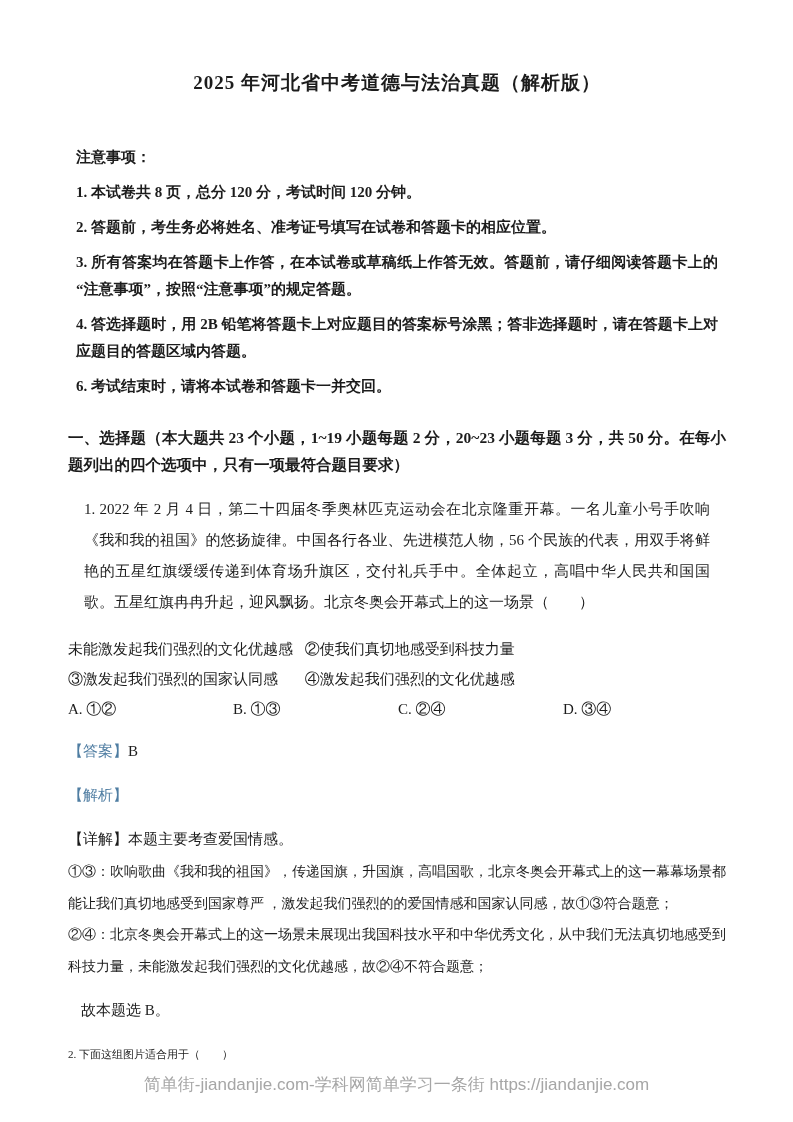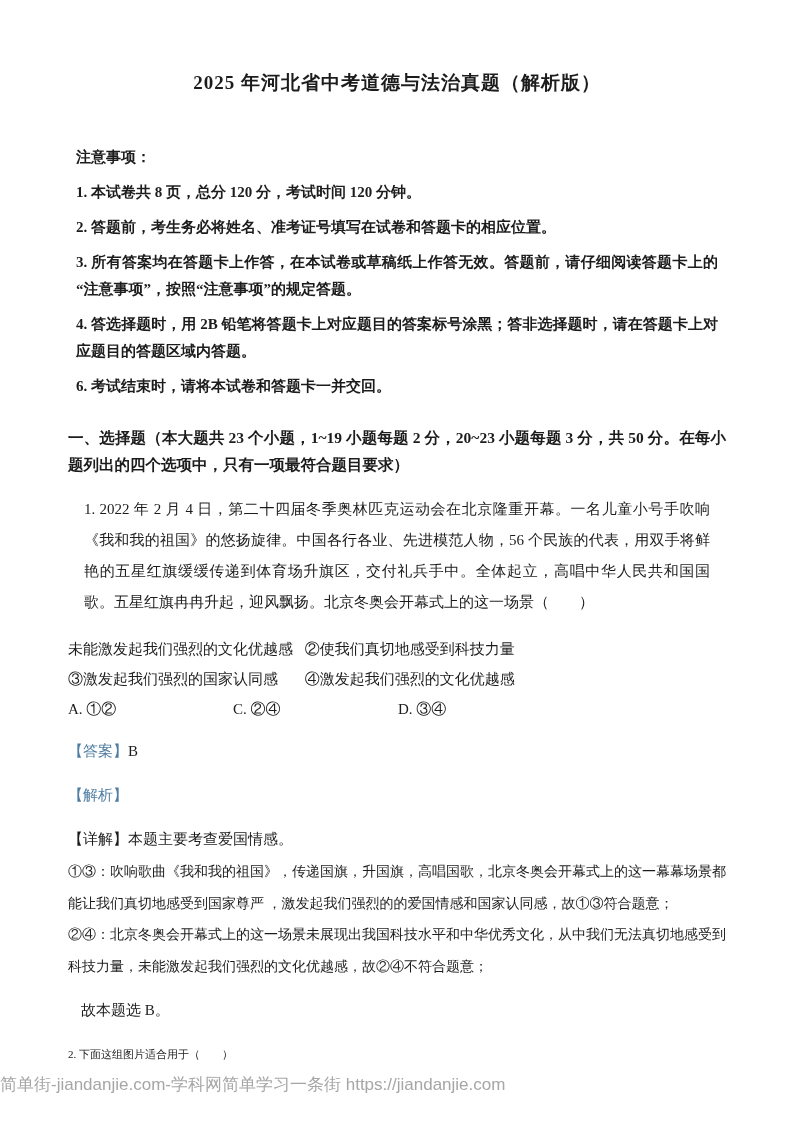--- a/index.html
+++ b/index.html
@@ -77,20 +77,21 @@
     line-height:31px;
   }
   .q2-line{
     margin:2px 0 0 0;
     font-size:11px;
     line-height:31px;
   }
   .page-footer{
     position:absolute;
     left:0;right:0;bottom:26px;
+    text-align:center;
   }
   .page-footer p{
     margin:0;
     color:var(--footer);
     font-size:17px;
     font-family:"Liberation Sans","DejaVu Sans",sans-serif;
   }
 </style>
 </head>
 <body>
@@ -118,20 +119,21 @@
         <span class="first">未能激发起我们强烈的文化优越感</span>
         <span>②使我们真切地感受到科技力量</span>
       </div>
       <div class="pair-row">
         <span class="first">③激发起我们强烈的国家认同感</span>
         <span>④激发起我们强烈的文化优越感</span>
       </div>
 
       <div class="options-row">
         <span class="opt">A. ①②</span>
+        <span class="opt">B. ①③</span>
         <span class="opt">C. ②④</span>
         <span class="opt">D. ③④</span>
       </div>
 
       <p class="ans-line">
         <span class="marker">【答案】</span><span>B</span>
       </p>
       <p class="ans-line">
         <span class="marker">【解析】</span>
       </p>

